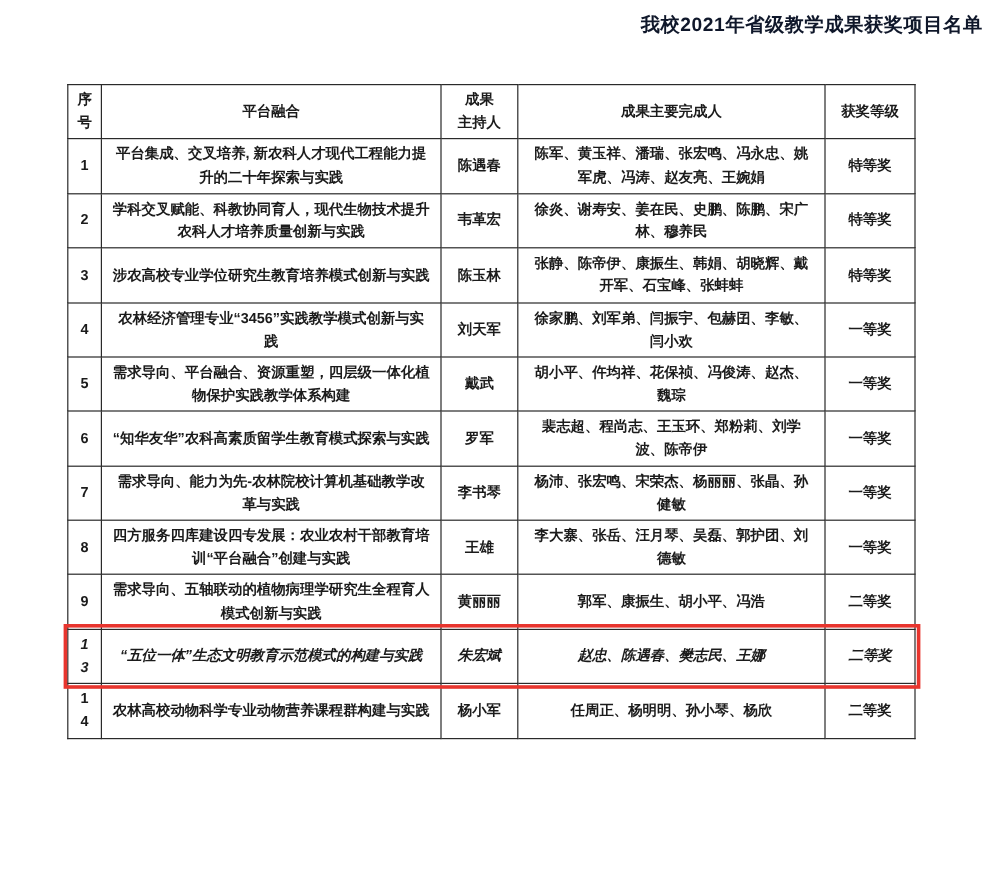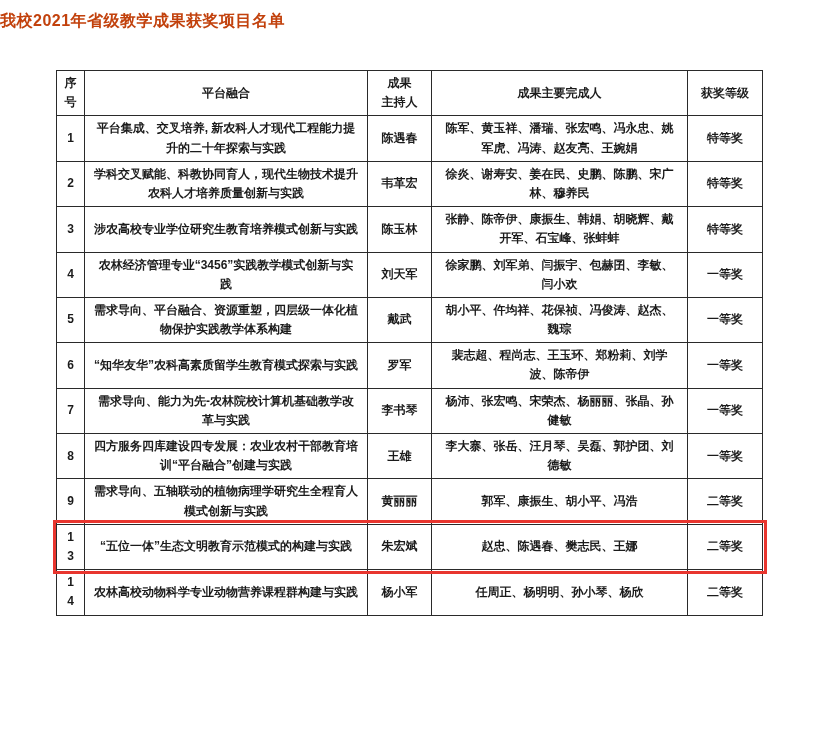--- a/index.html
+++ b/index.html
@@ -7,25 +7,25 @@
     padding: 0;
     background: #ffffff;
     width: 819px;
     height: 746px;
     font-family: "Liberation Sans", "DejaVu Sans", sans-serif;
     color: #1b1b1b;
   }
   .page-title {
     margin: 0;
     padding-top: 11px;
-    text-align: left;
+    text-align: right;
     font-size: 16px;
     font-weight: bold;
     letter-spacing: 0.5px;
-    color: #c2410c;
+    color: #0f172a;
   }
   table.awards {
     margin: 38px auto 0 auto;
     width: 706px;
     table-layout: fixed;
     border-collapse: collapse;
     background: #fff;
   }
   table.awards th,
   table.awards td {
@@ -150,21 +150,21 @@
     <td class="cell-no">9</td>
     <td class="cell-name">需求导向、五轴联动的植物病理学研究生全程育人模式创新与实践</td>
     <td class="cell-leader">黄丽丽</td>
     <td class="cell-contrib">郭军、康振生、胡小平、冯浩</td>
     <td class="cell-award">二等奖</td>
   </tr>
 
 
 
 
-  <tr class="highlight" style="outline-color: rgb(232, 53, 46);">
+  <tr class="highlight" style="outline-color: rgb(232, 53, 46); font-style: italic;">
     <td class="cell-no">13</td>
     <td class="cell-name">“五位一体”生态文明教育示范模式的构建与实践</td>
     <td class="cell-leader">朱宏斌</td>
     <td class="cell-contrib">赵忠、陈遇春、樊志民、王娜</td>
     <td class="cell-award">二等奖</td>
   </tr>
 
   <tr>
     <td class="cell-no">14</td>
     <td class="cell-name">农林高校动物科学专业动物营养课程群构建与实践</td>

